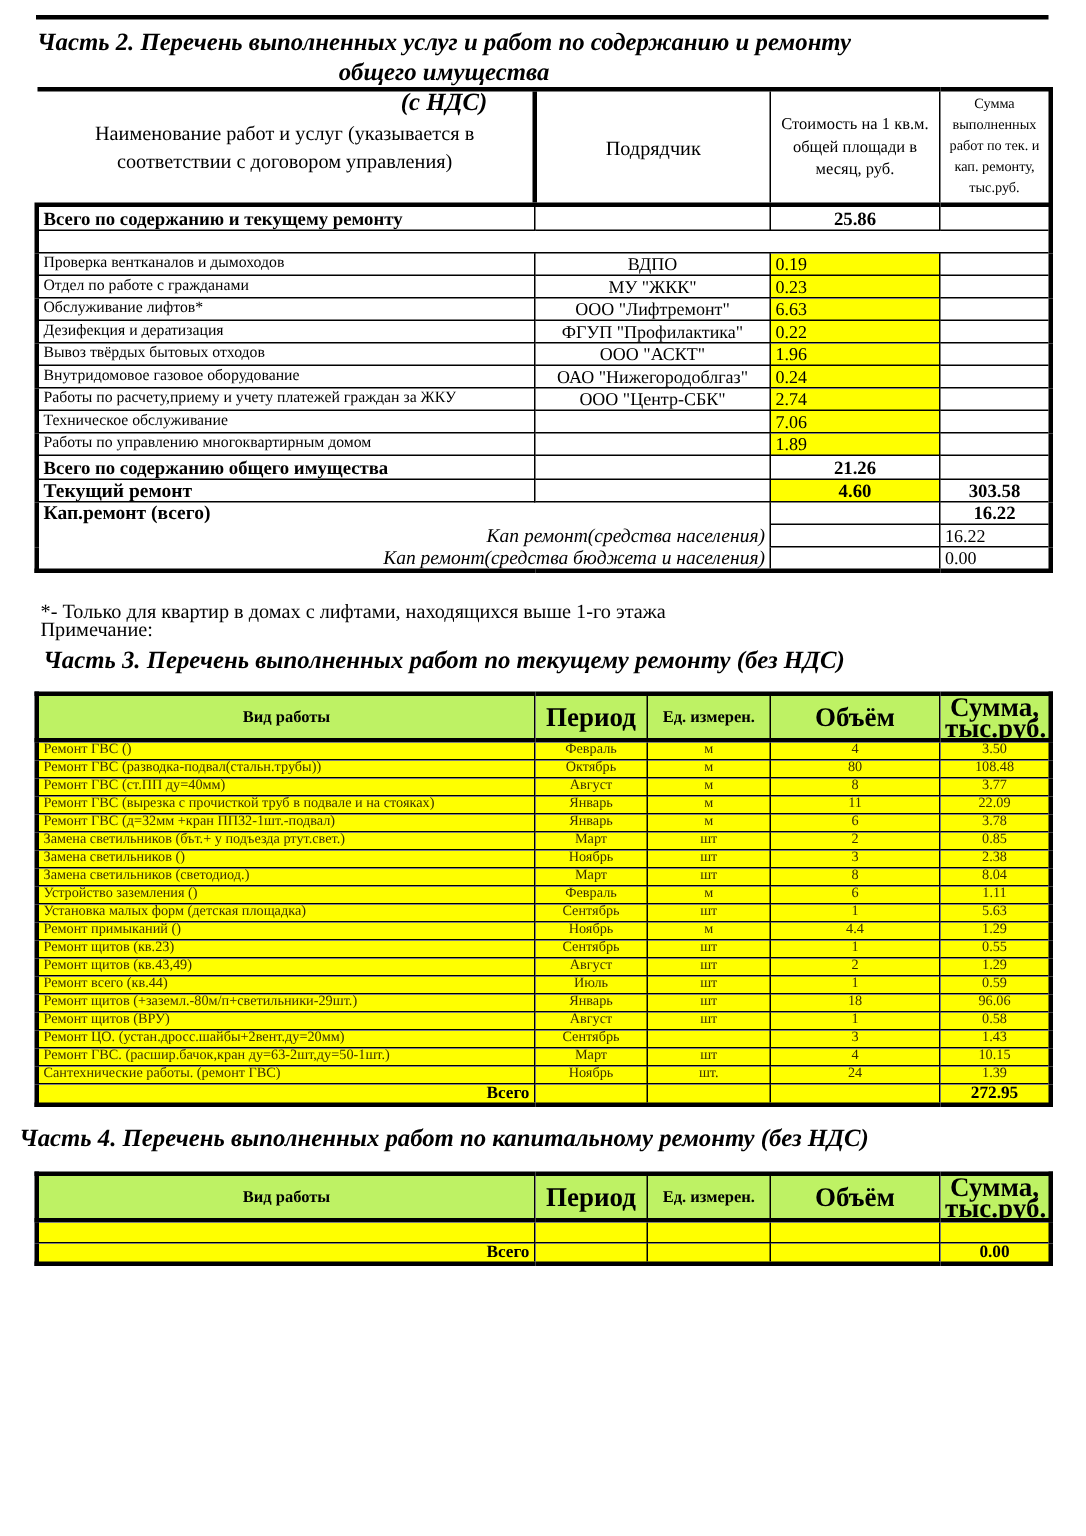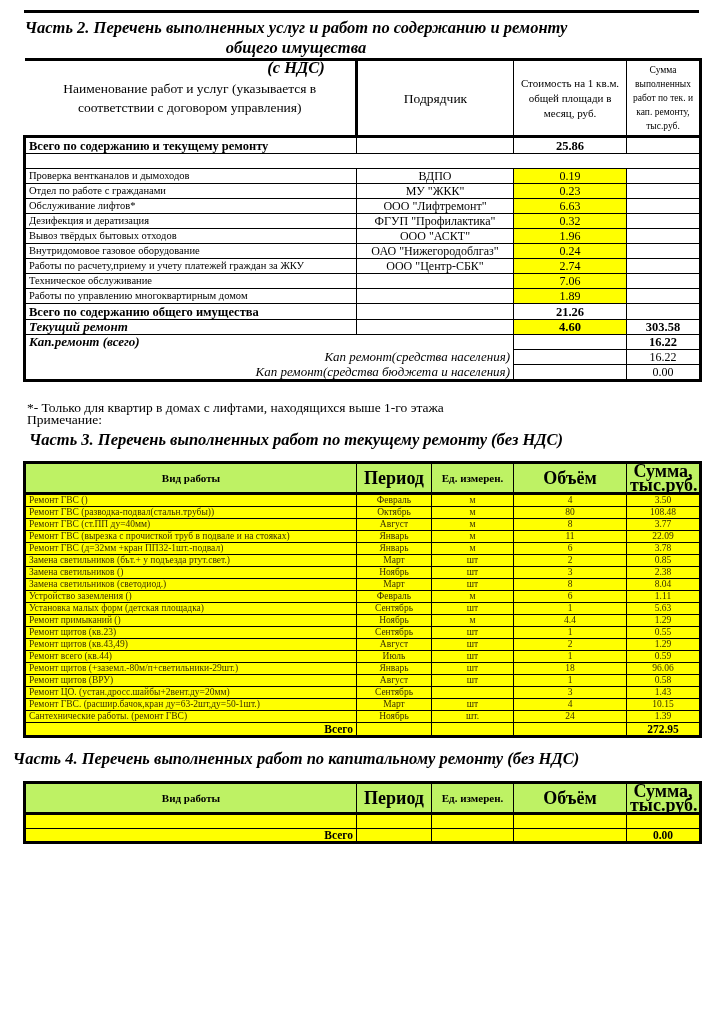--- a/index.html
+++ b/index.html
@@ -26,23 +26,23 @@
   #t2 .hdr td.h1 { border-left: none; font-size: 13.5px; line-height: 19px; }
   #t2 .hdr td.h2 { font-size: 13.5px; border-left: 3px solid #000; }
   #t2 .hdr td.h3 { font-size: 11px; line-height: 15px; }
   #t2 .hdr td.h4 { font-size: 9.5px; line-height: 14px; border-right: 3px solid #000; }
   #t2 .lft { border-left: 3px solid #000 !important; }
   #t2 .rgt { border-right: 3px solid #000 !important; }
   #t2 .bot td { border-bottom: 3px solid #000; }
   #t2 .total-row td { font-weight: bold; font-size: 12.5px; height: 15px; }
   #t2 .blank-row td { height: 14px; }
   #t2 .c { text-align: center; }
-  #t2 .num { text-align: center; font-size: 12px; margin-left: 30px; }
+  #t2 .num { text-align: left; font-size: 12px; margin-left: 30px; }
   #t2 .yellow { background: #ffff00; }
-  #t2 .bi { font-weight: bold; font-style: italic; font-size: 13px; }
+  #t2 .bi { font-weight: bold; font-size: 13px; }
   #t2 .ital-right { text-align: right; font-style: italic; font-size: 13px; border-top: none !important; border-bottom: none !important; padding-left: 34px; }
   #t2 .cap-top { border-bottom: none !important; }
   #t2 .boldnum { font-weight: bold; font-size: 12.5px; text-align: center; }
 
   .note { position: absolute; left: 27px; font-size: 13.5px; line-height: 16px; }
   #note1 { top: 380px; margin-top: 32px; }
   #note2 { top: 400px; }
 
   
   .wt { left: 23px; width: 676px; }
@@ -109,21 +109,21 @@
       </tr>
       <tr>
         <td class="lft">Обслуживание лифтов*</td>
         <td class="c" style="font-size:12px">ООО "Лифтремонт"</td>
         <td class="num yellow">6.63</td>
         <td class="rgt"></td>
       </tr>
       <tr>
         <td class="lft">Дезифекция и дератизация</td>
         <td class="c" style="font-size:12px">ФГУП "Профилактика"</td>
-        <td class="num yellow">0.32</td>
+        <td class="num yellow">0.22</td>
         <td class="rgt"></td>
       </tr>
       <tr>
         <td class="lft">Вывоз твёрдых бытовых отходов</td>
         <td class="c" style="font-size:12px">ООО "АСКТ"</td>
         <td class="num yellow">1.96</td>
         <td class="rgt"></td>
       </tr>
       <tr>
         <td class="lft">Внутридомовое газовое оборудование</td>

